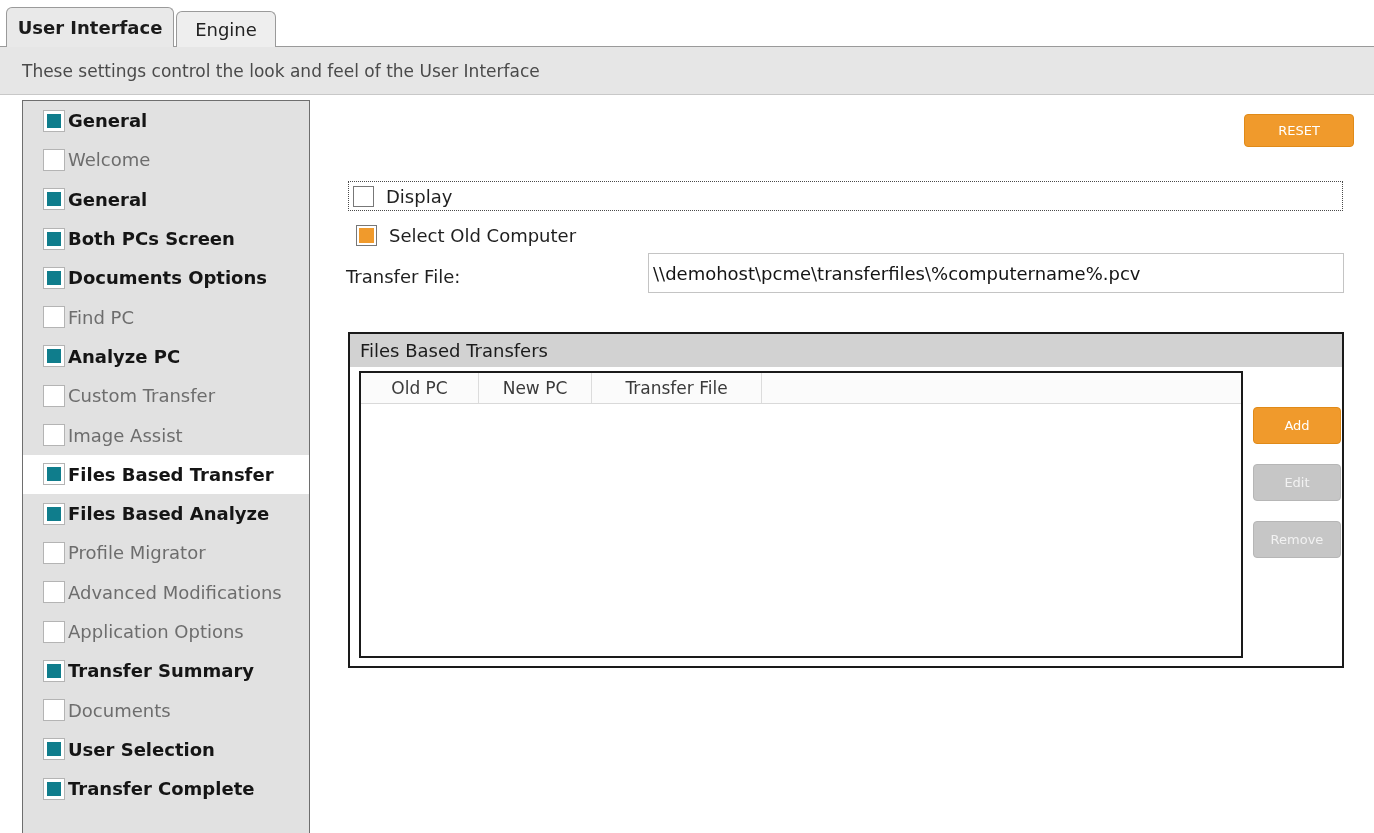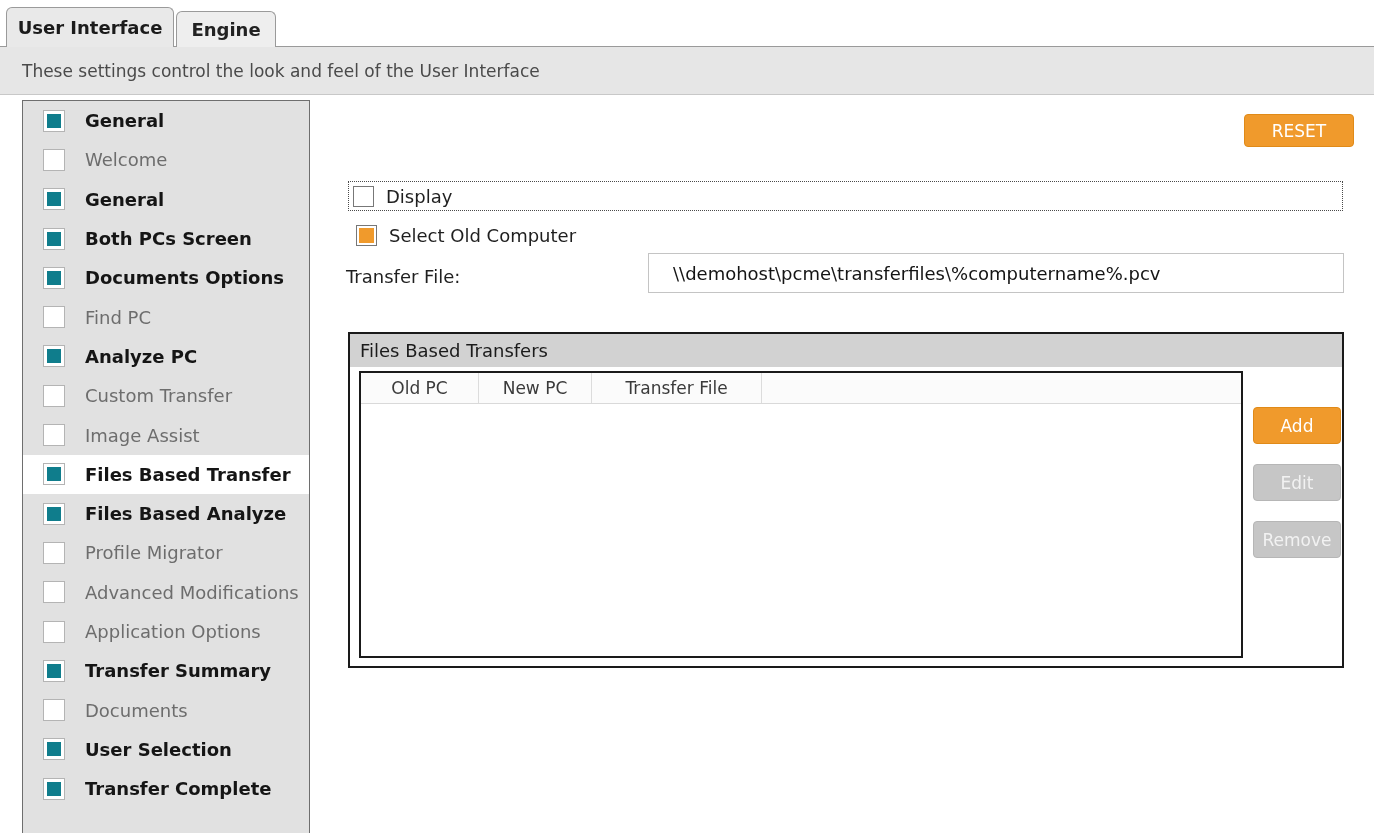--- a/index.html
+++ b/index.html
@@ -30,21 +30,21 @@
   }
   .tab.active {
     left: 6px; width: 168px; top: 7px; height: 40px;
     background: #e9e9e9;
     font-weight: bold; font-size: 18px;
     z-index: 3;
   }
   .tab.inactive {
     left: 176px; width: 100px; top: 11px; height: 36px;
     background: #eeeeee;
-    font-weight: bold; font-size: 18px;
+    font-weight: normal; font-size: 18px;
     color: #222;
     z-index: 2;
   }
   .tabline {
     position: absolute; left: 0; top: 46px; width: 1374px; height: 1px;
     background: #9a9a9a; z-index: 1;
   }
 
   
   .descbar {
@@ -83,34 +83,34 @@
     flex: 0 0 auto;
     display: flex; align-items: center; justify-content: center;
     box-shadow: 0 0 0 1px #ffffff inset;
   }
   .cb .fill {
     width: 14px; height: 14px; background: transparent;
   }
   .cb.checked .fill { background: #0f7d8c; }
 
   .side-label {
-    margin-left: 20px; font-size: 18px; white-space: nowrap;
+    margin-left: 3px; font-size: 18px; white-space: nowrap;
   }
   .side-item.on .side-label { font-weight: bold; color: #151515; }
   .side-item.off .side-label { font-weight: normal; color: #6d6d6d; }
 
   
   .panel { position: absolute; left: 310px; top: 96px; width: 1064px; height: 737px; background: #fff; }
 
   .btn {
     border: 1px solid #e08a18;
     background: #f09a2c;
     color: #ffffff;
     border-radius: 4px;
-    font-size: 17px;
+    font-size: 13px;
     display: flex; align-items: center; justify-content: center;
     cursor: pointer;
     box-sizing: border-box;
   }
   .btn.disabled {
     background: #c6c6c6; border-color: #b6b6b6; color: #f2f2f2; cursor: default;
   }
 
   .reset-btn { position: absolute; left: 934px; top: 18px; width: 110px; height: 33px; }
 
@@ -137,21 +137,21 @@
     display: flex; align-items: center;
   }
 
   .tf-label { position: absolute; left: 36px; top: 170px; font-size: 18px; color: #1f1f1f; }
   .tf-input {
     position: absolute; left: 338px; top: 157px; width: 696px; height: 40px;
     border: 1px solid #c4c4c4; background: #ffffff;
     box-sizing: border-box;
     display: flex; align-items: center;
     font-size: 18px; color: #141414;
-    padding-left: 24px;
+    padding-left: 4px;
     font-family: "DejaVu Sans", "Liberation Sans", sans-serif;
     overflow: hidden; white-space: nowrap;
   }
 
   
   .groupbox {
     position: absolute; left: 38px; top: 236px; width: 996px; height: 336px;
     border: 2px solid #1a1a1a; box-sizing: border-box; background: #ffffff;
   }
   .gb-title {

